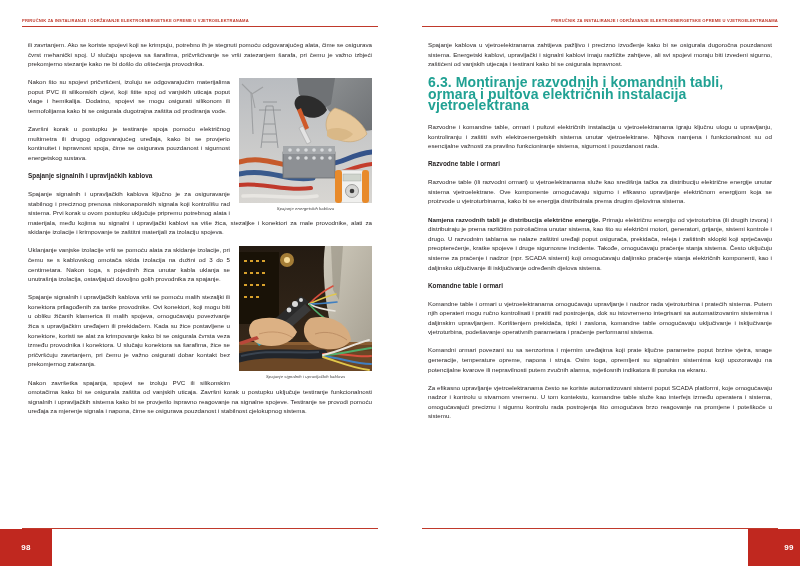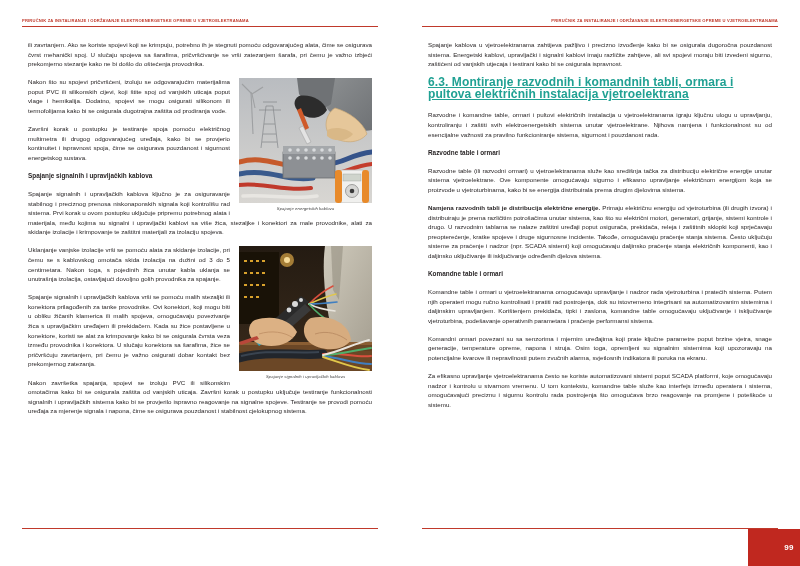--- a/index.html
+++ b/index.html
@@ -86,28 +86,27 @@
   }
   .col p { margin: 0 0 8.5px 0; }
   h3.sub {
     font-size: 6.4px;
     line-height: 9.4px;
     font-weight: 700;
     margin: 0 0 8.5px 0;
     color: #231f20;
   }
   h2.sect {
-    font-size: 12px;
+    font-size: 14px;
     line-height: 11.6px;
     font-weight: 700;
     color: #20a193;
     margin: 2px 0 10px 0;
     text-align: left;
     letter-spacing: 0.1px;
-    text-decoration: underline;
   }
   .lead { font-weight: 700; }
 
   
   .figure {
     float: right;
     width: 133px;
     margin: 1px 0 5px 9px;
   }
   .figure .ph {
@@ -311,20 +310,21 @@
         </div>
         <div class="figcap">Spajanje signalnih i upravljačkih kablova</div>
       </div>
 
       <p>Uklanjanje vanjske izolacije vrši se pomoću alata za skidanje izolacije, pri čemu se s kablovskog omotača skida izolacija na dužini od 3 do 5 centimetara. Nakon toga, s pojedinih žica unutar kabla uklanja se unutrašnja izolacija, ostavljajući dovoljno golih provodnika za spajanje.</p>
       <p>Spajanje signalnih i upravljačkih kablova vrši se pomoću malih stezaljki ili konektora prilagođenih za tanke provodnike. Ovi konektori, koji mogu biti u obliku žičanih klamerica ili malih spojeva, omogućavaju povezivanje žica s upravljačkim uređajem ili prekidačem. Kada su žice postavljene u konektore, koristi se alat za krimpovanje kako bi se osigurala čvrsta veza između provodnika i konektora. U slučaju konektora sa šarafima, žice se pričvršćuju zavrtanjem, pri čemu je važno osigurati dobar kontakt bez prekomjernog zatezanja.</p>
       <p>Nakon završetka spajanja, spojevi se izoluju PVC ili silikonskim omotačima kako bi se osigurala zaštita od vanjskih uticaja. Završni korak u postupku uključuje testiranje funkcionalnosti signalnih i upravljačkih sistema kako bi se provjerilo ispravno reagovanje na signalne spojeve. Testiranje se provodi pomoću uređaja za mjerenje signala i napona, čime se osigurava pouzdanost i stabilnost cjelokupnog sistema.</p>
     </div>
 
     <div class="footrule"></div>
+    <div class="pagenum">98</div>
   </div>
 
   <div class="page right">
 
     <div class="runhead">PRIRUČNIK ZA INSTALIRANJE I ODRŽAVANJE ELEKTROENERGETSKE OPREME U VJETROELEKTRANAMA</div>
     <div class="runrule"></div>
 
     <div class="col">
 
       <p>Spajanje kablova u vjetroelektranama zahtijeva pažljivo i precizno izvođenje kako bi se osigurala dugoročna pouzdanost sistema. Energetski kablovi, upravljački i signalni kablovi imaju različite zahtjeve, ali svi spojevi moraju biti izvedeni sigurno, zaštićeni od vanjskih utjecaja i testirani kako bi se osigurala ispravnost.</p>

